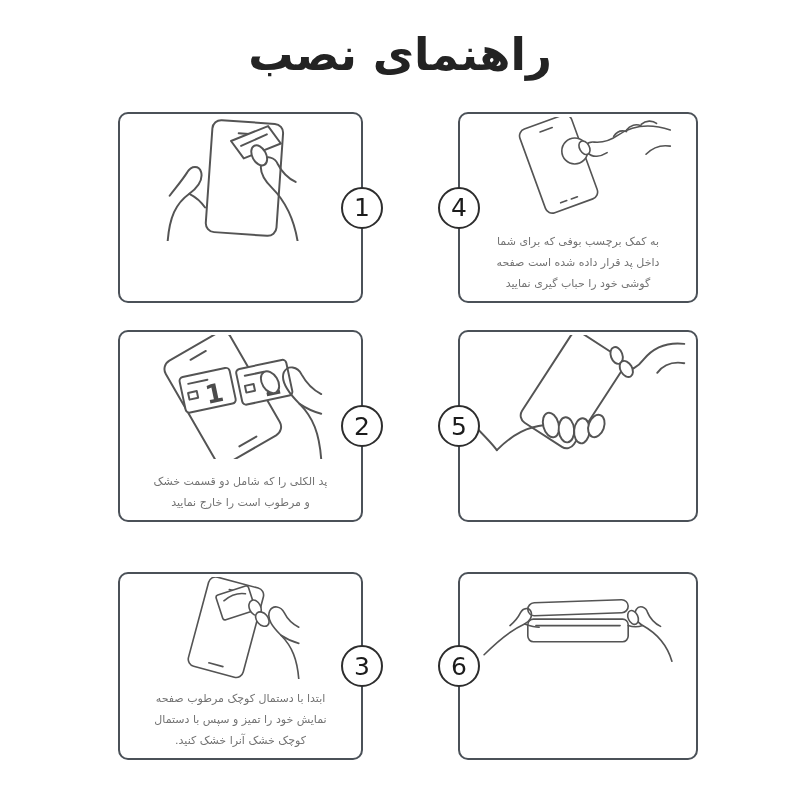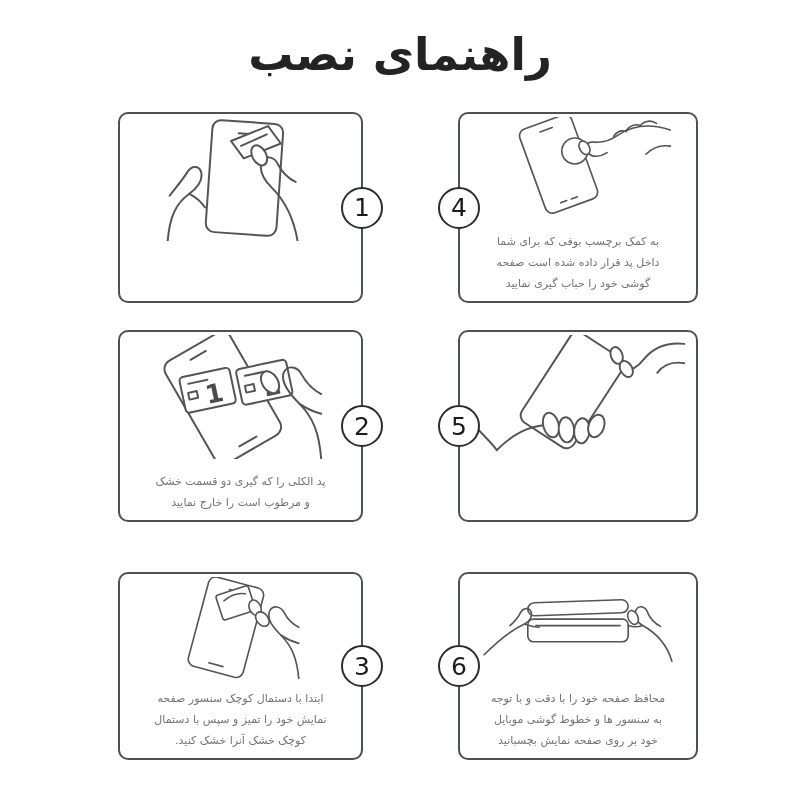--- a/index.html
+++ b/index.html
@@ -98,21 +98,21 @@
         <g>
           <path class="sk" d="M 200,126 C 198,100 192,84 178,70 C 168,60 158,48 162,38 C 166,30 176,32 180,40 C 185,49 192,56 200,60"></path>
           <path class="sk" d="M 178,70 C 184,74 192,78 200,80"></path>
           <ellipse class="sk fw" cx="148" cy="48" rx="8" ry="12" transform="rotate(-32 148 48)"></ellipse>
         </g>
       </svg>
     </div>
     <div class="badge on-right">
       <span>2</span>
     </div>
-    <div class="caption">پد الکلی را که گیری دو قسمت خشک
+    <div class="caption">پد الکلی را که شامل دو قسمت خشک
 و مرطوب است را خارج نمایید</div>
   </div>
 
   <div class="card" id="card3">
     <div class="illus short">
       <svg viewBox="0 0 236 126" preserveAspectRatio="xMidYMid meet">
         <g transform="translate(100,62) rotate(15)">
           <rect class="sk fw" x="-35" y="-57" width="70" height="114" rx="9"></rect>
           <line class="sk" x1="-8" y1="-46" x2="8" y2="-46"></line>
           <line class="sk" x1="-9" y1="48" x2="9" y2="48"></line>
@@ -125,21 +125,21 @@
           <path class="sk" d="M 190,126 C 188,102 182,86 168,72 C 158,62 150,52 154,42 C 158,34 168,36 172,44 C 176,52 182,58 190,62"></path>
           <path class="sk" d="M 168,72 C 174,76 182,80 190,82"></path>
           <ellipse class="sk fw" cx="136" cy="38" rx="7" ry="10" transform="rotate(-25 136 38)"></ellipse>
           <ellipse class="sk fw" cx="145" cy="52" rx="7" ry="10" transform="rotate(-40 145 52)"></ellipse>
         </g>
       </svg>
     </div>
     <div class="badge on-right">
       <span>3</span>
     </div>
-    <div class="caption">ابتدا با دستمال کوچک سنسور صفحه
+    <div class="caption">ابتدا با دستمال کوچک مرطوب صفحه
 نمایش خود را تمیز و سپس با دستمال
 کوچک خشک آنرا خشک کنید.</div>
   </div>
 
   <div class="card" id="card4">
     <div class="illus short">
       <svg viewBox="0 0 236 126" preserveAspectRatio="xMidYMid meet">
         <g transform="translate(94,58) rotate(-20)">
           <rect class="sk fw" x="-34" y="-55" width="68" height="110" rx="9"></rect>
           <line class="sk" x1="-8" y1="-45" x2="8" y2="-45"></line>
@@ -209,18 +209,15 @@
         <g>
           <path class="sk" d="M 234,104 C 228,84 216,70 198,60 C 190,55 186,47 190,40 C 194,34 202,37 204,44 C 207,51 212,57 220,61"></path>
           <path class="sk" d="M 198,60 C 192,62 186,62 180,60"></path>
           <ellipse class="sk fw" cx="186" cy="50" rx="6" ry="9" transform="rotate(-25 186 50)"></ellipse>
         </g>
       </svg>
     </div>
     <div class="badge on-left">
       <span>6</span>
     </div>
-    <div class="caption">محافظ صفحه خود را با دقت و با توجه
-به سنسور ها و خطوط گوشی موبایل
-خود بر روی صفحه نمایش بچسبانید</div>
   </div>
 
 </div>
 
 </body></html>

